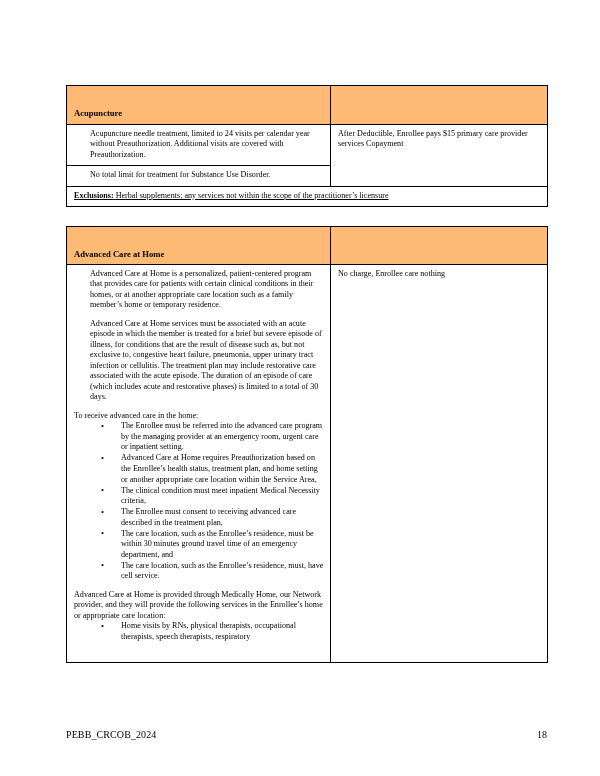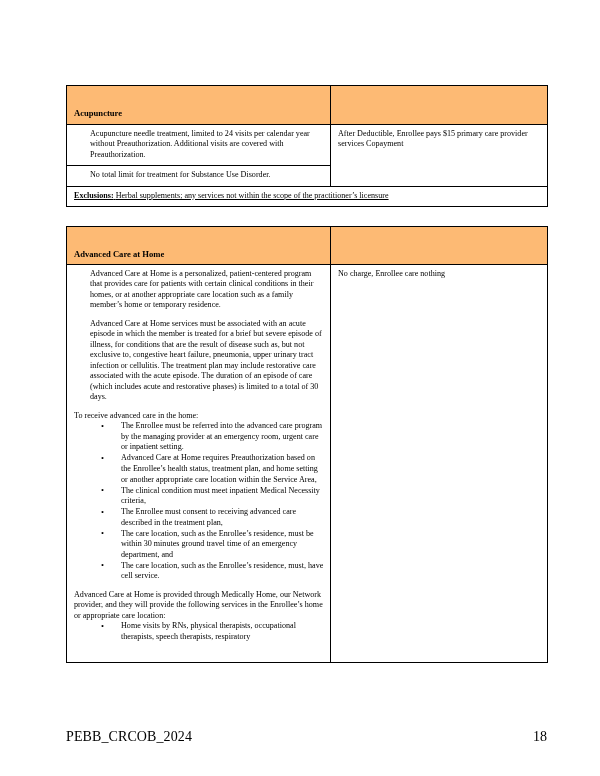--- a/index.html
+++ b/index.html
@@ -96,21 +96,21 @@
 
   
   .footer {
     position: absolute;
     left: 66px;
     right: 53px;
     top: 729px;
     display: flex;
     justify-content: space-between;
     align-items: baseline;
-    font-size: 14px;
+    font-size: 10px;
     font-family: "Liberation Serif", "DejaVu Serif", serif;
   }
   .footer .doc-id { letter-spacing: 0.1px; }
 </style>
 </head>
 <body>
 
 <div class="page">
 
   <table class="benefit-table" id="table-acupuncture">

